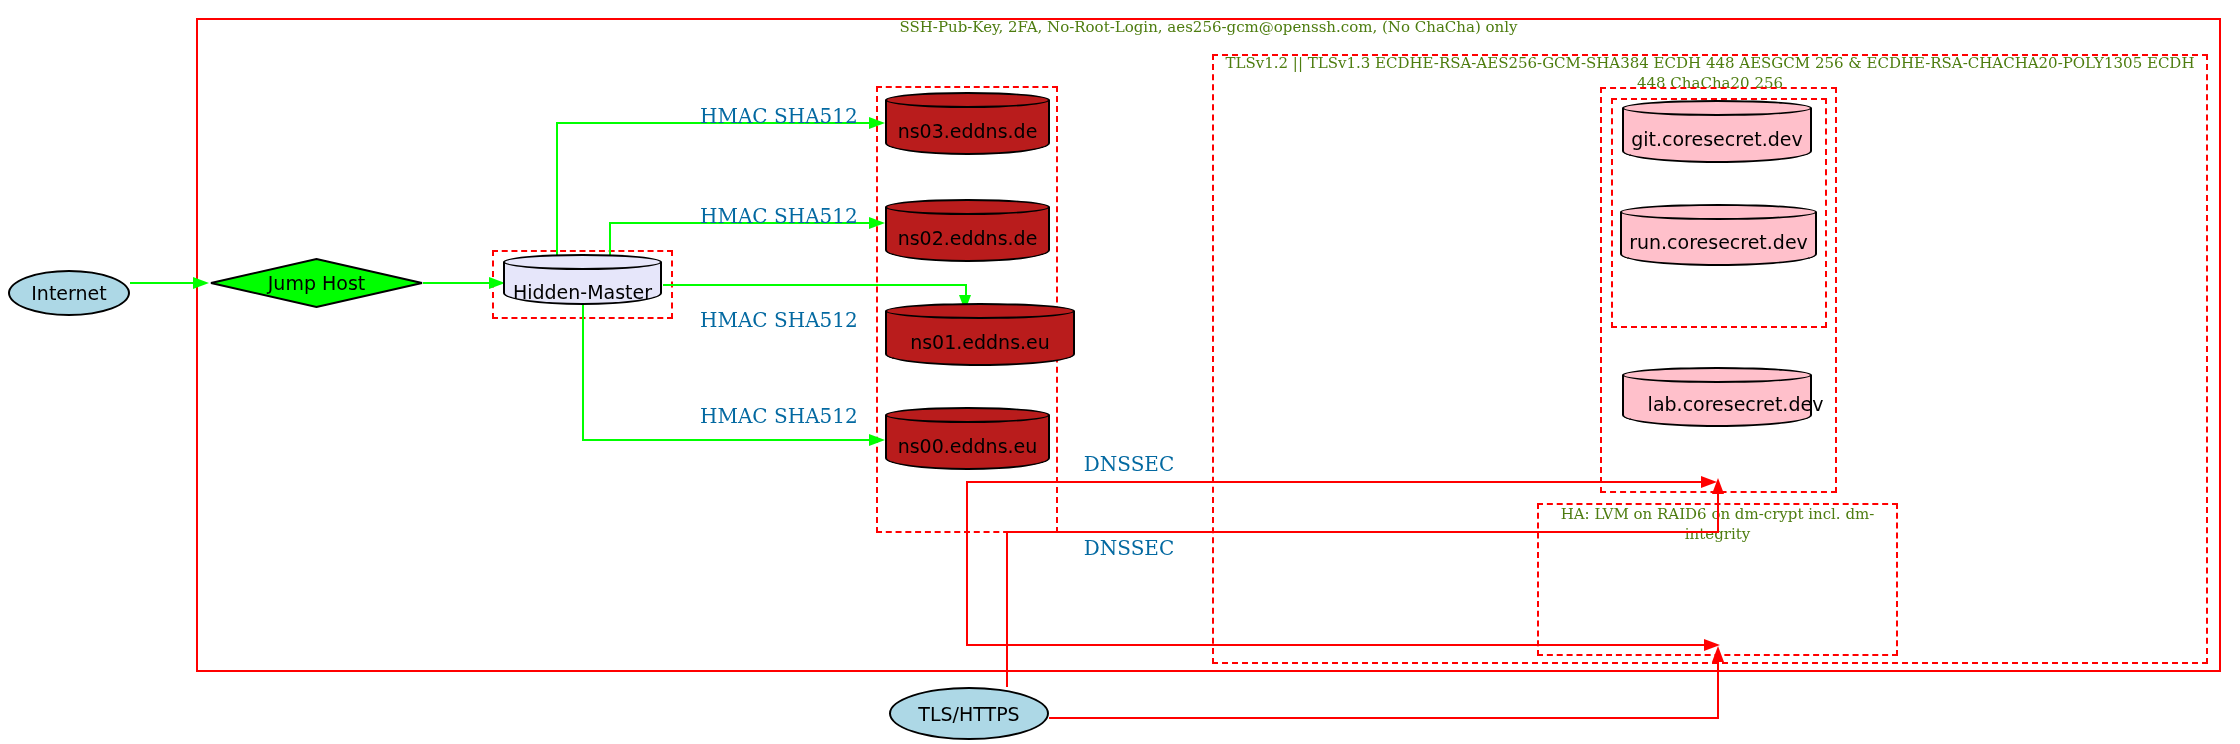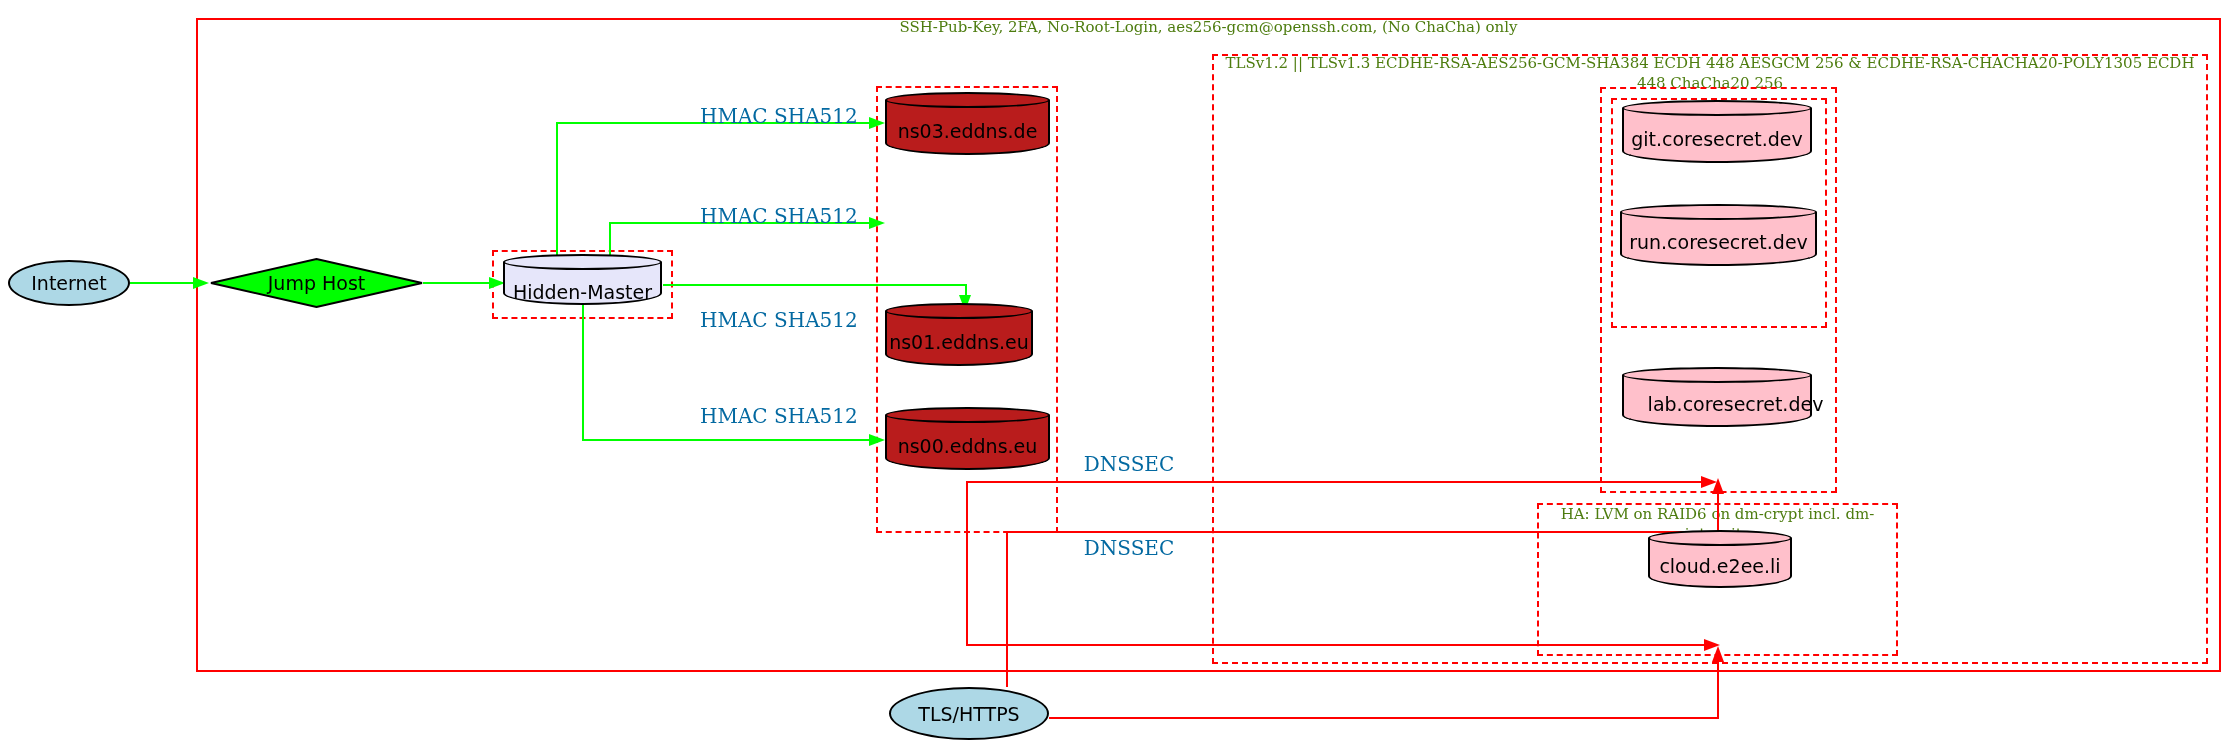--- a/index.html
+++ b/index.html
@@ -104,56 +104,56 @@
 
   <div class="vl lr" style="left:1006px;top:532px;height:155px;"></div>
   <div class="hl lr" style="left:1006px;top:531px;width:713px;"></div>
   <div class="vl lr" style="left:1717px;top:494px;height:39px;"></div>
   <div class="ar ar-u-r" style="left:1712px;top:478px;"></div>
 
   <div class="hl lr" style="left:1049px;top:717px;width:670px;"></div>
   <div class="vl lr" style="left:1717px;top:662px;height:57px;"></div>
   <div class="ar ar-u-r" style="left:1712px;top:646px;"></div>
 
-  <div class="ell" style="left:8px;top:260px;width:122px;height:46px;">
+  <div class="ell" style="left:8px;top:270px;width:122px;height:46px;">
     <span class="nlabel">Internet</span>
   </div>
 
   <div class="diamond" style="left:210px;top:258px;width:213px;height:50px;">
     <svg width="213" height="50" viewBox="0 0 213 50">
       <polygon points="1,25 106.5,1 212,25 106.5,49" fill="#00ff00" stroke="#000000" stroke-width="2"></polygon>
     </svg>
     <span class="nlabel">Jump Host</span>
   </div>
 
   <div class="cyl fill-master" style="left:503px;top:262px;width:159px;height:43px;align-items:flex-end;">
     <span class="nlabel">Hidden-Master</span>
   </div>
 
   <div class="cyl fill-dns" style="left:885px;top:100px;width:165px;height:55px;">
     <span class="nlabel">ns03.eddns.de</span>
   </div>
-  <div class="cyl fill-dns" style="left:885px;top:311px;width:148px;height:55px;">
+  <div class="cyl fill-dns" style="left:885px;top:207px;width:165px;height:55px;">
+    <span class="nlabel">ns02.eddns.de</span>
+  </div>
+  <div class="cyl fill-dns" style="left:885px;top:311px;width:190px;height:55px;">
     <span class="nlabel">ns01.eddns.eu</span>
   </div>
   <div class="cyl fill-dns" style="left:885px;top:415px;width:165px;height:55px;">
     <span class="nlabel">ns00.eddns.eu</span>
   </div>
 
   <div class="cyl fill-web" style="left:1622px;top:108px;width:190px;height:55px;">
     <span class="nlabel">git.coresecret.dev</span>
   </div>
   <div class="cyl fill-web" style="left:1620px;top:212px;width:197px;height:54px;">
     <span class="nlabel">run.coresecret.dev</span>
   </div>
   <div class="cyl fill-web" style="left:1622px;top:375px;width:190px;height:52px;padding-left:37px;">
     <span class="nlabel">lab.coresecret.dev</span>
-  </div>
-  <div class="cyl fill-web" style="left:1648px;top:538px;width:144px;height:50px;">
-    <span class="nlabel">cloud.e2ee.li</span>
   </div>
 
   <div class="ell" style="left:889px;top:687px;width:160px;height:53px;">
     <span class="nlabel">TLS/HTTPS</span>
   </div>
 
   <div class="elabel" style="left:700px;top:104px;width:150px;">HMAC SHA512</div>
   <div class="elabel" style="left:700px;top:204px;width:150px;">HMAC SHA512</div>
   <div class="elabel" style="left:700px;top:308px;width:150px;">HMAC SHA512</div>
   <div class="elabel" style="left:700px;top:404px;width:150px;">HMAC SHA512</div>

